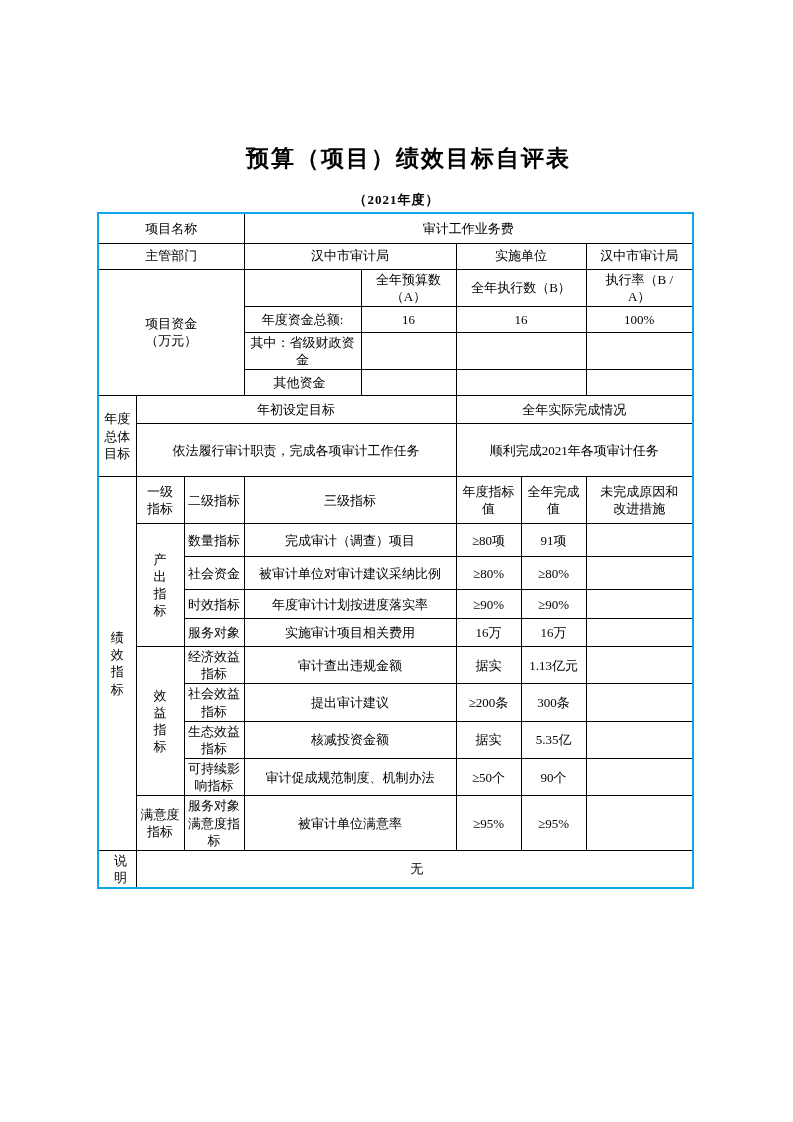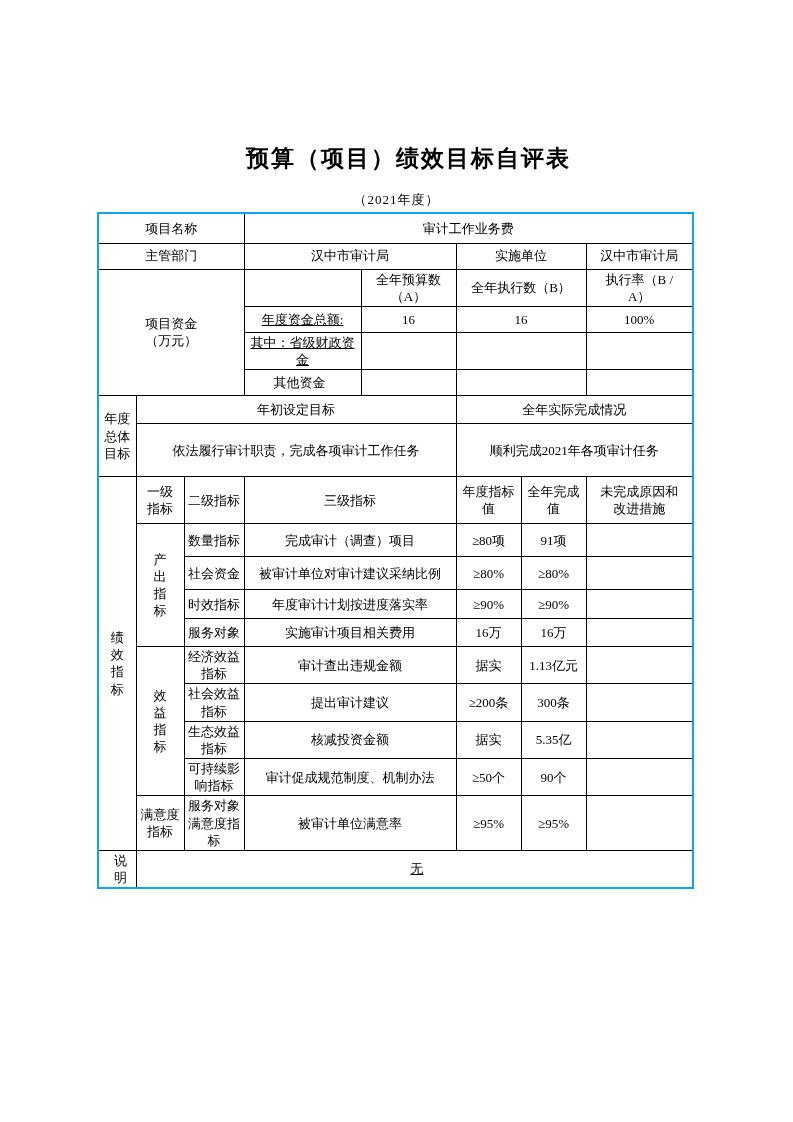--- a/index.html
+++ b/index.html
@@ -12,40 +12,40 @@
     overflow:hidden;
   }
   .doc-title{
     position:absolute;top:143px;left:0;width:793px;
     text-align:center;
     font-size:23px;font-weight:bold;letter-spacing:2px;padding-left:12px;
   }
   .doc-subtitle{
     position:absolute;top:191px;left:0;width:793px;
     text-align:center;
-    font-size:13px;letter-spacing:1px;
+    font-size:13px;letter-spacing:1px;font-weight:bold;
   }
   table.form{
     position:absolute;left:97px;top:212px;
     width:595px;
     border-collapse:collapse;
     table-layout:fixed;
     border:2px solid #0ea5e9;
   }
   table.form td{
     border:1px solid #000;
     font-size:13px;
     line-height:1.32;
     text-align:center;
     vertical-align:middle;
     padding:1px 2px;
     overflow:hidden;
   }
   td.pre{white-space:pre-line;}
-  td.left{text-align:left;padding-left:4px;text-decoration:underline;}
+  td.left{text-align:left;padding-left:4px;}
   td.right{text-align:right;padding-right:5px;}
   td.val{text-align:left;padding-left:4px;margin-left:35px;}
   td.vlabel{white-space:pre-line;line-height:1.5;}
   .notes{
     position:absolute;left:88px;top:868px;width:620px;
     font-size:13.5px;line-height:21.5px;
   }
   .notes p{margin:0;}
   .notes p.indent{text-indent:2em;}
 </style>

